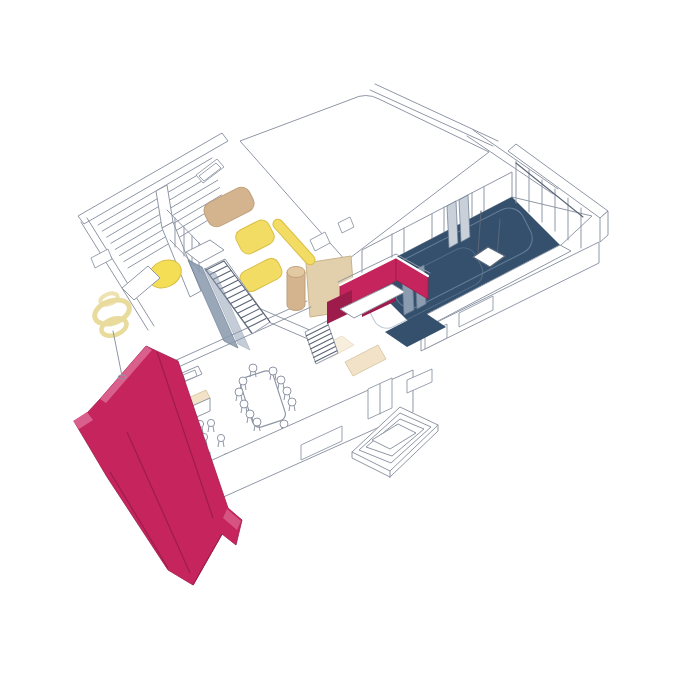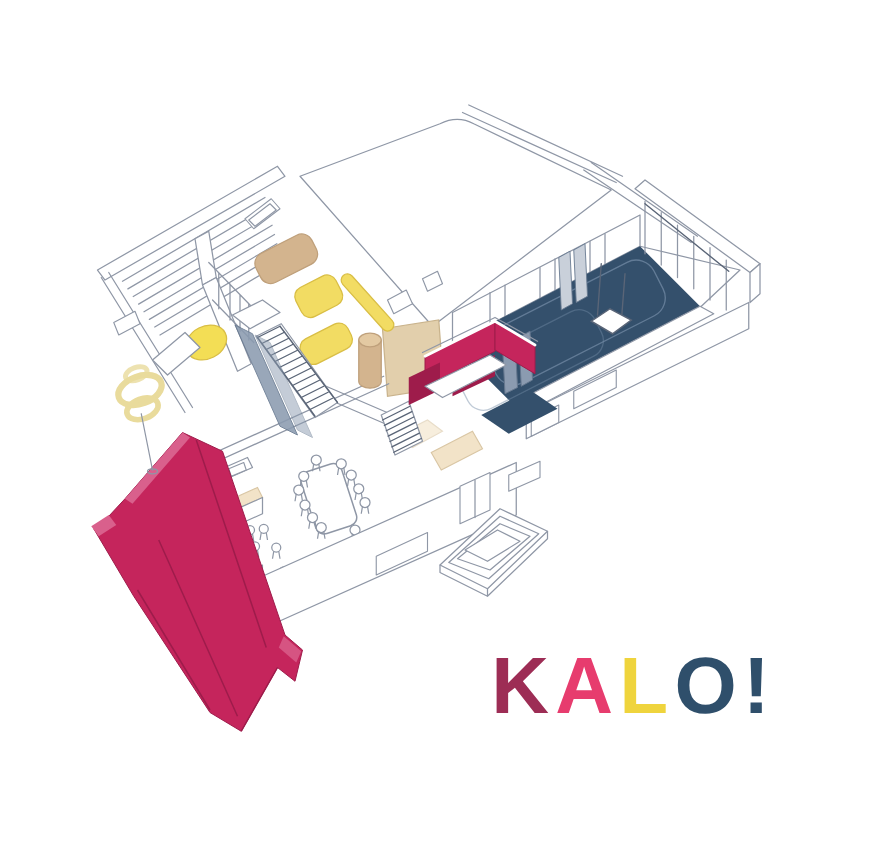--- a/index.html
+++ b/index.html
@@ -273,16 +273,13 @@
       <ellipse class="spiral" rx="13" ry="8" stroke-width="4.5"></ellipse>
     </g>
     <g transform="translate(109,299) rotate(-20)">
       <ellipse class="spiral" rx="9" ry="5" stroke-width="4" opacity="0.8"></ellipse>
     </g>
     <path class="ln" d="M113,331 L122,376"></path>
     <ellipse class="ln" cx="122" cy="377" rx="4" ry="2"></ellipse>
   </g>
 </svg>
 
-  <div class="logo">
-    <span class="lo-k">K</span><span class="lo-a">A</span><span class="lo-l">L</span><span class="lo-o">O</span><span class="lo-x">!</span>
-  </div>
 </div>
 
 </body></html>

